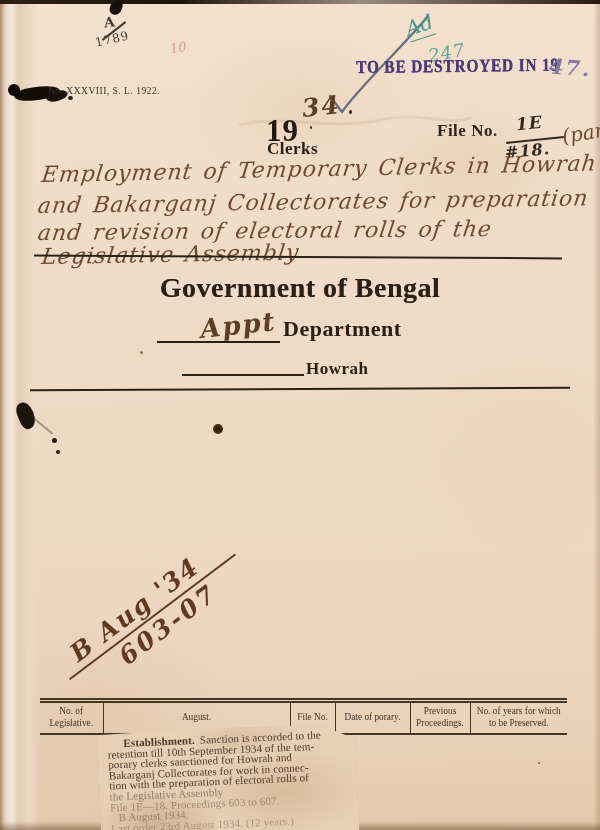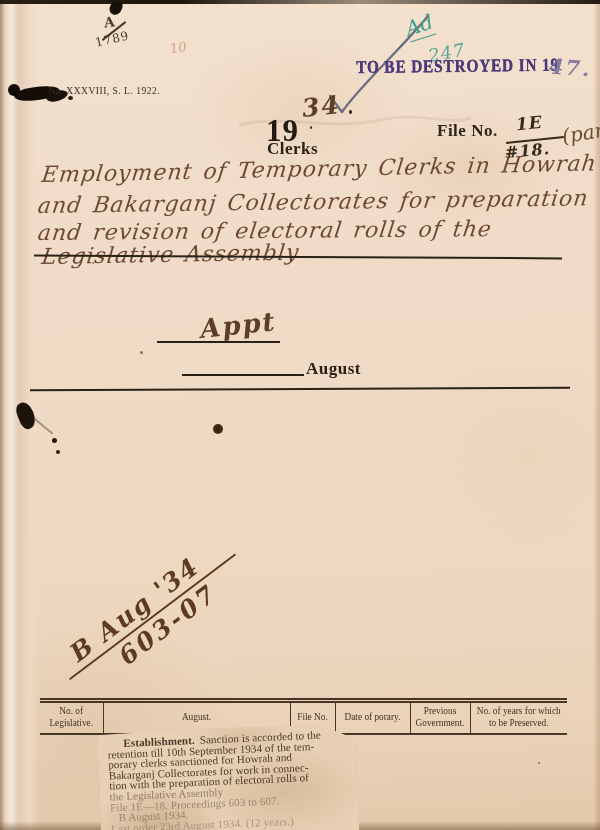--- a/index.html
+++ b/index.html
@@ -169,24 +169,26 @@
   <div class="abs fileno-bottom hw">#18.</div>
   <div class="abs fileno-side">(par</div>
 
   <div class="abs subject-label">Clerks</div>
   <div class="abs subject-line sl1">Employment of Temporary Clerks in Howrah</div>
   <div class="abs subject-line sl2">and Bakarganj Collectorates for preparation</div>
   <div class="abs subject-line sl3">and revision of electoral rolls of the</div>
   <div class="abs subject-line sl4">Legislative Assembly</div>
   <div class="abs rule-subject"></div>
 
+  <div class="abs gov-title">Government of Bengal</div>
   <div class="abs dept-hw">Appt</div>
   <div class="abs dept-underline"></div>
+  <div class="abs dept-label">Department</div>
   <div class="abs branch-underline"></div>
-  <div class="abs branch-label">August</div>
+  <div class="abs branch-label">Howrah</div>
   <div class="abs rule-full"></div>
 
   <div class="abs diag-note">
     <div class="diag-l1">B Aug '34</div>
     <div class="diag-line"></div>
     <div class="diag-l2">603-07</div>
   </div>
 
   <table class="reg-table">
     <colgroup>
@@ -198,21 +200,21 @@
         <col style="width:97px">
     </colgroup>
     <tbody>
         <tr>
       <th>No. of
 Legislative.</th>
       <th>August.</th>
       <th>File No.</th>
       <th>Date of porary.</th>
       <th>Previous
-Government.</th>
+Proceedings.</th>
       <th>No. of years for which
 to be Preserved.</th>
     </tr>
   </tbody>
     </table>
 
   <div class="abs slip">
     <div class="lead-line"><span class="lead">Establishment.</span><span>Sanction is accorded to the</span></div>
     <div>retention till 10th September 1934 of the tem-</div>
     <div>porary clerks  sanctioned for Howrah and</div>

